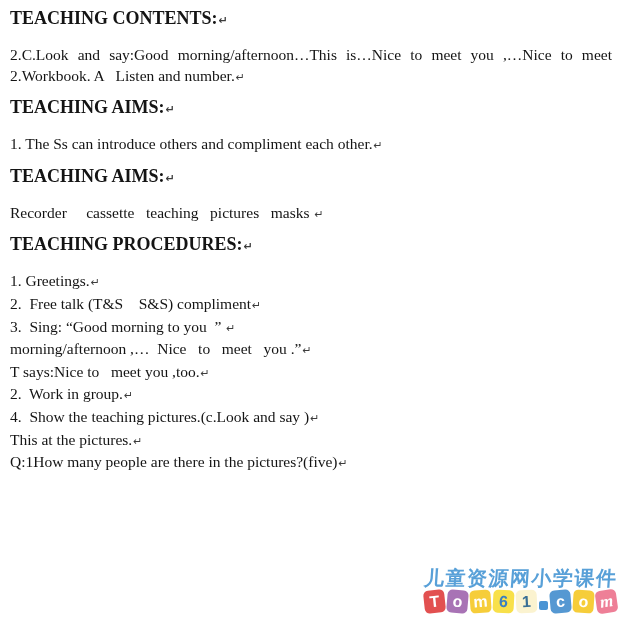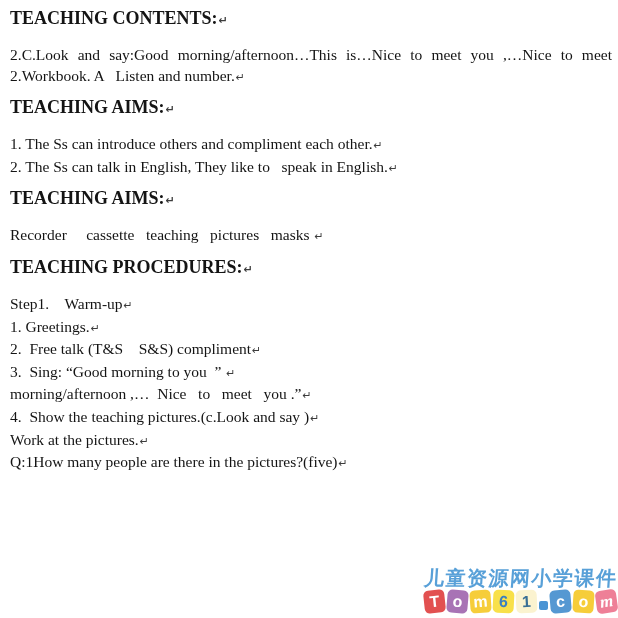--- a/index.html
+++ b/index.html
@@ -68,35 +68,35 @@
 <div class="page">
 
   <div class="h first"><span>TEACHING CONTENTS:</span><span class="ret">↵</span></div>
 
   <div class="line jst"><span>2.C.Look and say:Good morning/afternoon…This is…Nice to meet you ,…Nice to meet</span></div>
   <div class="line"><span>2.Workbook. A   Listen and number.</span><span class="ret">↵</span></div>
 
   <div class="h"><span>TEACHING AIMS:</span><span class="ret">↵</span></div>
 
   <div class="line"><span>1. The Ss can introduce others and compliment each other.</span><span class="ret">↵</span></div>
-  <div class="line"><span>2. The Ss can talk in English, They like to   speak in English.</span><span class="ret">↵</span></div>
 
   <div class="h"><span>TEACHING AIMS:</span><span class="ret">↵</span></div>
 
   <div class="line"><span>Recorder     cassette   teaching   pictures   masks </span><span class="ret">↵</span></div>
 
   <div class="h"><span>TEACHING PROCEDURES:</span><span class="ret">↵</span></div>
 
-  <div class="line"><span>Step1.    Warm-up</span><span class="ret">↵</span></div>
   <div class="line"><span>1. Greetings.</span><span class="ret">↵</span></div>
   <div class="line"><span>2.  Free talk (T&amp;S    S&amp;S) compliment</span><span class="ret">↵</span></div>
   <div class="line"><span>3.  Sing: “Good morning to you  ” </span><span class="ret">↵</span></div>
   <div class="line"><span>morning/afternoon ,…  Nice   to   meet   you .”</span><span class="ret">↵</span></div>
+  <div class="line"><span>T says:Nice to   meet you ,too.</span><span class="ret">↵</span></div>
+  <div class="line"><span>2.  Work in group.</span><span class="ret">↵</span></div>
   <div class="line"><span>4.  Show the teaching pictures.(c.Look and say )</span><span class="ret">↵</span></div>
-  <div class="line"><span>Work at the pictures.</span><span class="ret">↵</span></div>
+  <div class="line"><span>This at the pictures.</span><span class="ret">↵</span></div>
   <div class="line"><span>Q:1How many people are there in the pictures?(five)</span><span class="ret">↵</span></div>
 
 </div>
 
 <div class="watermark">
   <div class="wm-cn">儿童资源网小学课件</div>
   <div class="wm-logo">
     <span class="tile" style="background: rgb(226, 80, 80); color: rgb(255, 255, 255);">T</span>
     <span class="tile" style="background: rgb(168, 115, 181); color: rgb(255, 255, 255);">o</span>
     <span class="tile" style="background: rgb(246, 205, 58); color: rgb(255, 255, 255);">m</span>

